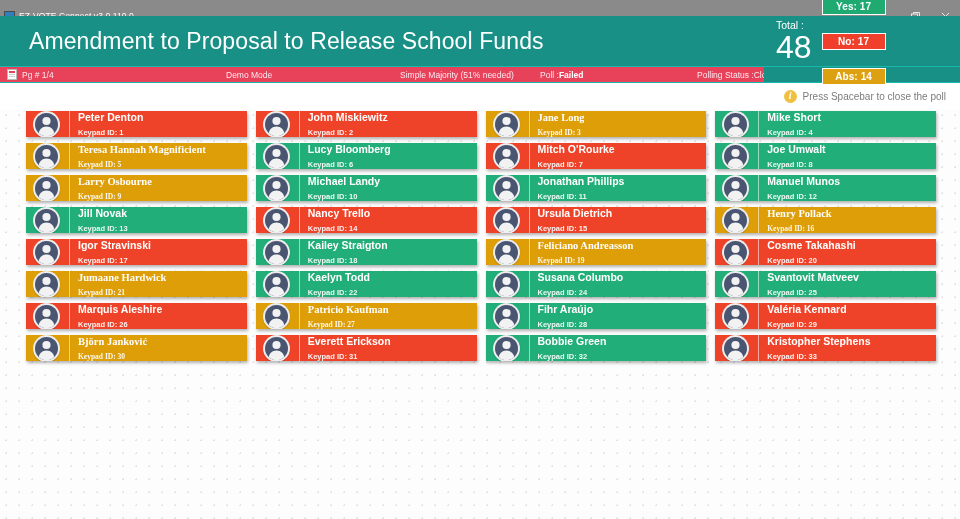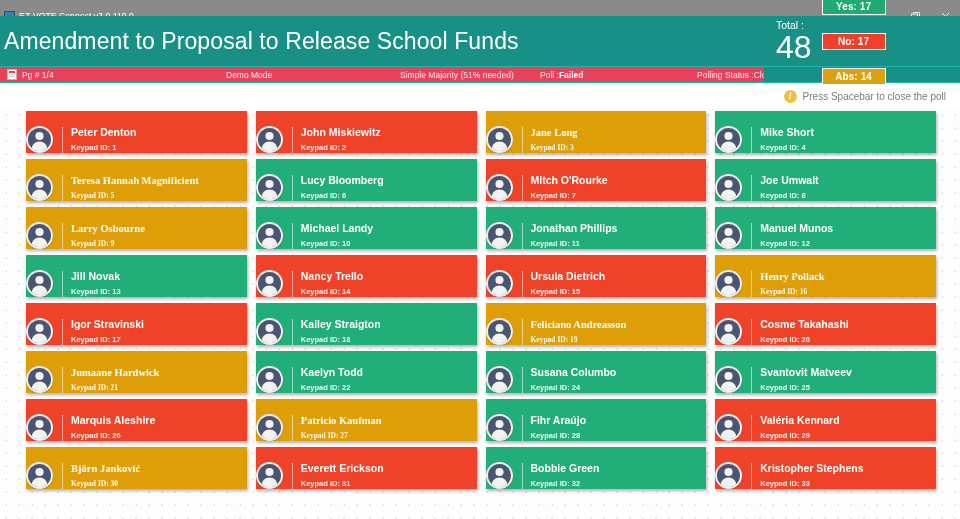--- a/index.html
+++ b/index.html
@@ -29,21 +29,21 @@
     color: #e9e9e9; font-size: 9px; line-height: 1;
   }
   .tb-btn svg { display: block; }
 
   
   .header {
     background: #189086; height: 50px; flex: 0 0 50px;
     display: flex; align-items: stretch; position: relative;
   }
   .header-title {
-    flex: 1 1 auto; display: flex; align-items: center; padding-left: 4px;
+    flex: 1 1 auto; display: flex; align-items: center; padding-left: 29px;
     color: #ffffff; font-size: 23px; font-weight: 400; letter-spacing: .1px;
     white-space: nowrap; overflow: hidden;
   }
   .tally {
     flex: 0 0 196px; display: flex; align-items: center; gap: 10px;
     padding-right: 12px; position: relative; z-index: 3;
   }
   .total-block { display: flex; flex-direction: column; align-items: flex-start; padding-left: 12px; }
   .total-label { color: #ffffff; font-size: 10.5px; line-height: 13px; }
   .total-value { color: #ffffff; font-size: 32px; line-height: 32px; font-weight: 400; margin-top: -1px; }
@@ -97,21 +97,21 @@
     flex: 1 1 auto; position: relative; overflow: hidden;
     background-color: #fdfdfd;
     background-image: radial-gradient(#e3e3e3 1px, transparent 1px);
     background-size: 13px 13px;
   }
   .grid {
     display: grid; grid-template-columns: repeat(4, 1fr);
     gap: 6px 9px; padding: 2px 24px 0 26px;
   }
   .card {
-    height: 42px; display: flex; align-items: flex-end; 
+    height: 26px; display: flex; align-items: flex-start; padding-left: 7px;
     box-shadow: 1px 2px 3px rgba(0,0,0,.30);
     position: relative; overflow: hidden;
   }
   .card.vote-yes { background: #22ae78; }
   .card.vote-no  { background: #ef4329; }
   .card.vote-abs { background: #dd9e07; font-family: Liberation Serif, serif; }
   .avatar {
     width: 27px; height: 27px; border-radius: 50%; background: #eeeeee;
     display: flex; align-items: center; justify-content: center; flex: 0 0 27px;
     box-shadow: 0 1px 1px rgba(0,0,0,.18);

